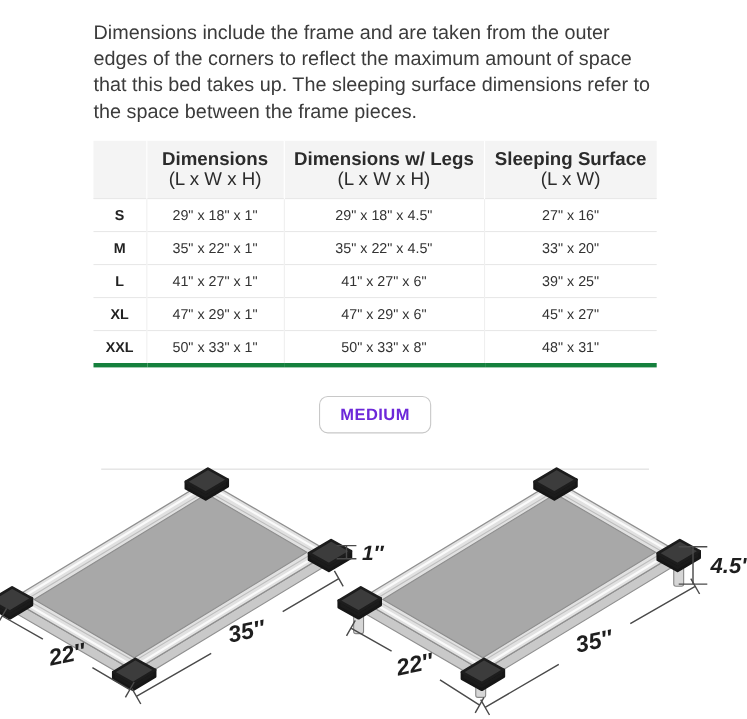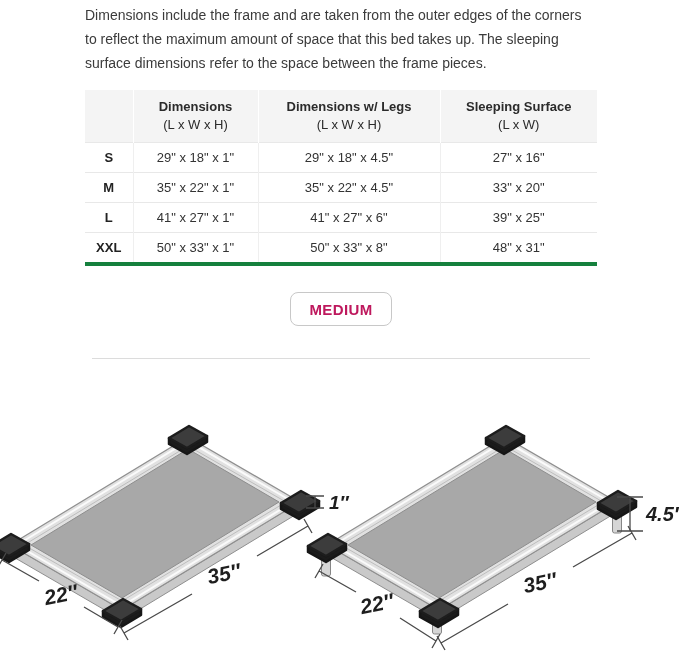--- a/index.html
+++ b/index.html
@@ -1,37 +1,37 @@
 <!DOCTYPE html>
 <html><head>
 <meta charset="utf-8">
 <style>
   html,body{margin:0;padding:0;background:#fff;}
   .page{position:relative;width:679px;height:654px;overflow:hidden;
         font-family:"Liberation Sans",sans-serif;background:#fff;}
   .content{position:absolute;left:85px;top:0;width:512px;}
-  .intro{margin:0;padding-top:3px;font-size:14px;line-height:24px;color:#3b3b3b;}
+  .intro{margin:0;padding-top:17px;font-size:18px;line-height:24px;color:#3b3b3b;}
   table.size-table{margin-top:15px;width:512px;border-collapse:collapse;table-layout:fixed;}
   .size-table th,.size-table td{text-align:center;vertical-align:middle;}
-  .size-table thead th{background:#f4f4f4;font-size:13px;font-weight:bold;color:#2b2b2b;
+  .size-table thead th{background:#f4f4f4;font-size:17px;font-weight:bold;color:#2b2b2b;
         line-height:18px;padding:8px 2px;border-left:1px solid #fff;}
   .size-table thead th:first-child{border-left:none;}
   .size-table col.c-size{width:48px;}
   .size-table col.c-dim{width:125px;}
   .size-table col.c-legs{width:182px;}
   .size-table col.c-sleep{width:157px;}
   .size-table tbody td{font-size:13px;color:#333;padding:7px 2px;
         border-top:1px solid #e8e8e8;border-left:1px solid #efefef;}
   .size-table tbody td:first-child{border-left:none;font-weight:bold;color:#222;}
   .size-table tbody tr:last-child td{border-bottom:4px solid #15803d;}
   .hdr-sub{display:block;font-weight:normal;}
   .size-btn{display:block;margin:26px auto 0;min-width:102px;height:34px;padding:0 16px;
         background:#fff;border:1px solid #c8c8c8;border-radius:8px;
         font-family:"Liberation Sans",sans-serif;font-size:15px;font-weight:bold;
-        color:#be185d;letter-spacing:.4px;cursor:pointer;}
+        color:#6d28d9;letter-spacing:.4px;cursor:pointer;}
   .divider{margin:32px auto 0;width:498px;height:1px;background:#dcdcdc;}
   .diagram-wrap{position:absolute;left:0;bottom:0;width:679px;height:234px;}
   .dim-line{stroke:#4a4a4a;stroke-width:1.3;fill:none;}
   .dim-label{font-family:"Liberation Sans",sans-serif;font-weight:bold;font-style:italic;fill:#1e1e1e;}
 </style>
 </head>
 <body>
 
 <div class="page">
   <div class="content">
@@ -72,20 +72,26 @@
           <td>M</td>
           <td>35" x 22" x 1"</td>
           <td>35" x 22" x 4.5"</td>
           <td>33" x 20"</td>
         </tr>
         <tr>
           <td>L</td>
           <td>41" x 27" x 1"</td>
           <td>41" x 27" x 6"</td>
           <td>39" x 25"</td>
+        </tr>
+        <tr>
+          <td>XL</td>
+          <td>47" x 29" x 1"</td>
+          <td>47" x 29" x 6"</td>
+          <td>45" x 27"</td>
         </tr>
         <tr>
           <td>XXL</td>
           <td>50" x 33" x 1"</td>
           <td>50" x 33" x 8"</td>
           <td>48" x 31"</td>
         </tr>
       </tbody>
     </table>
 

